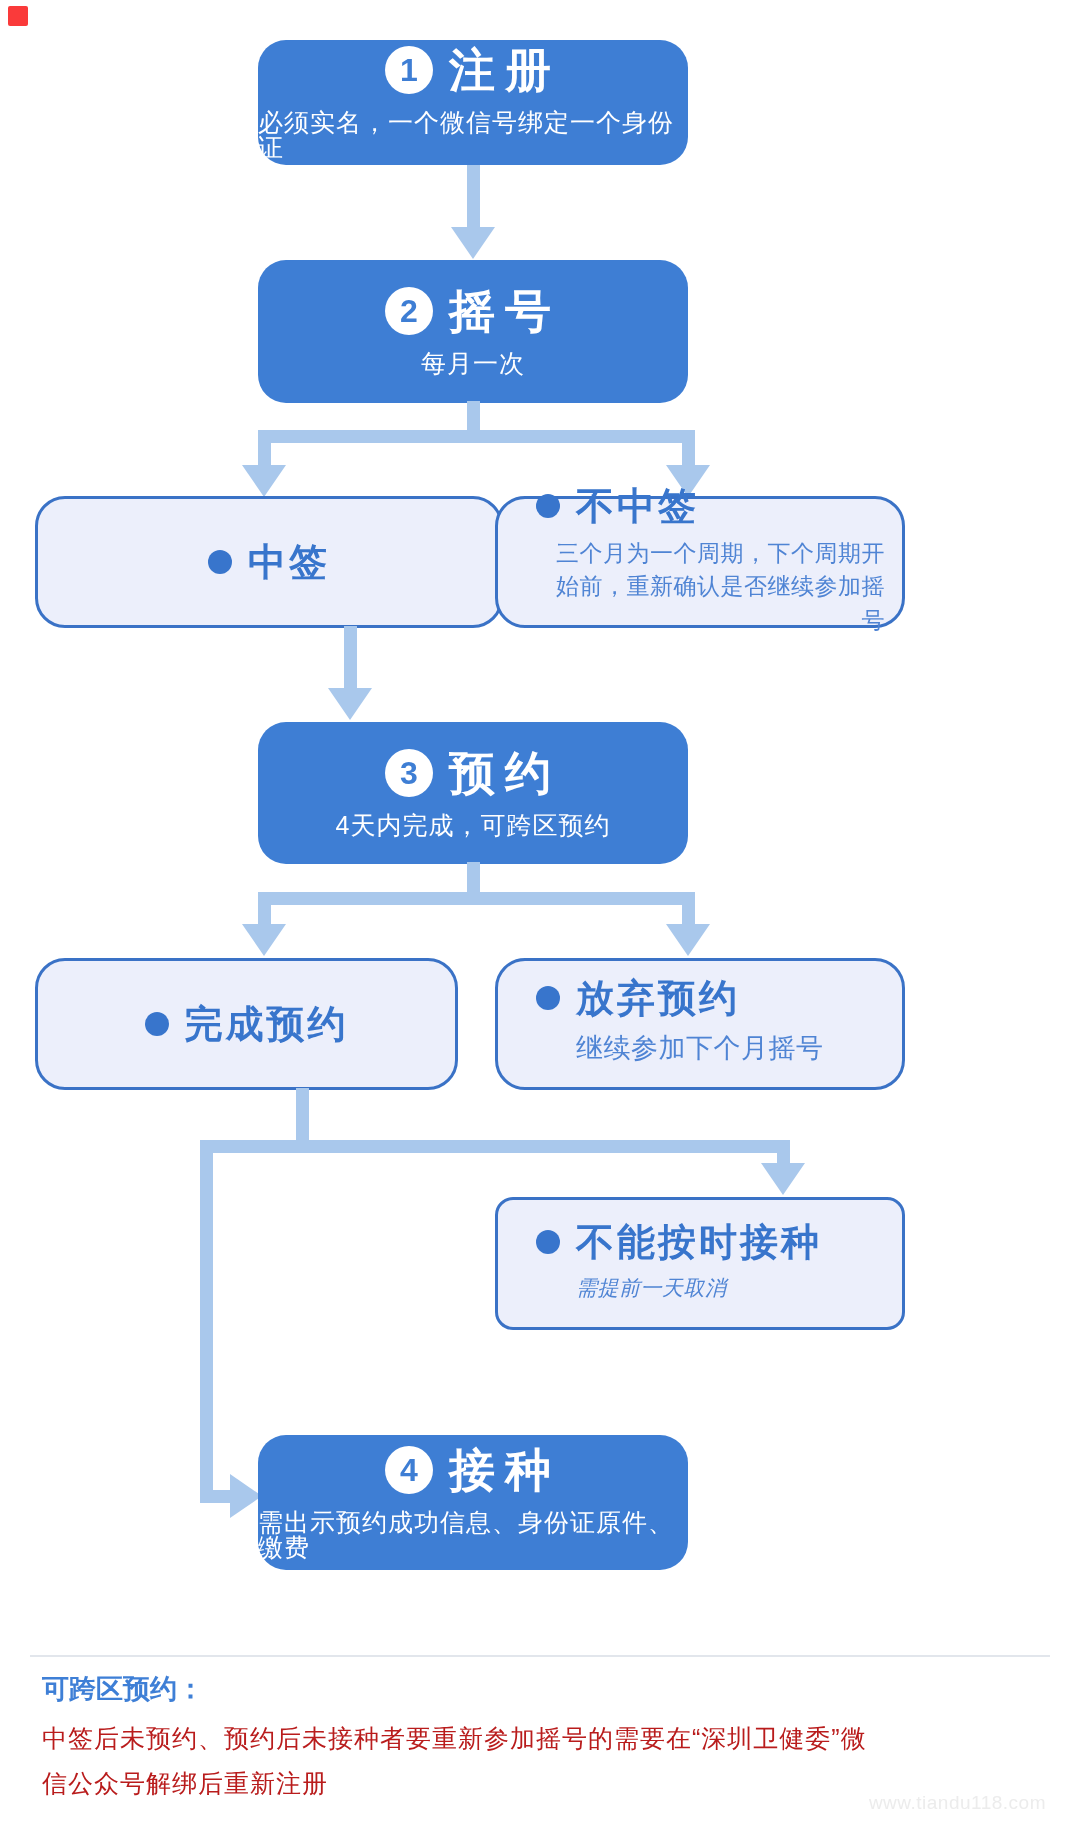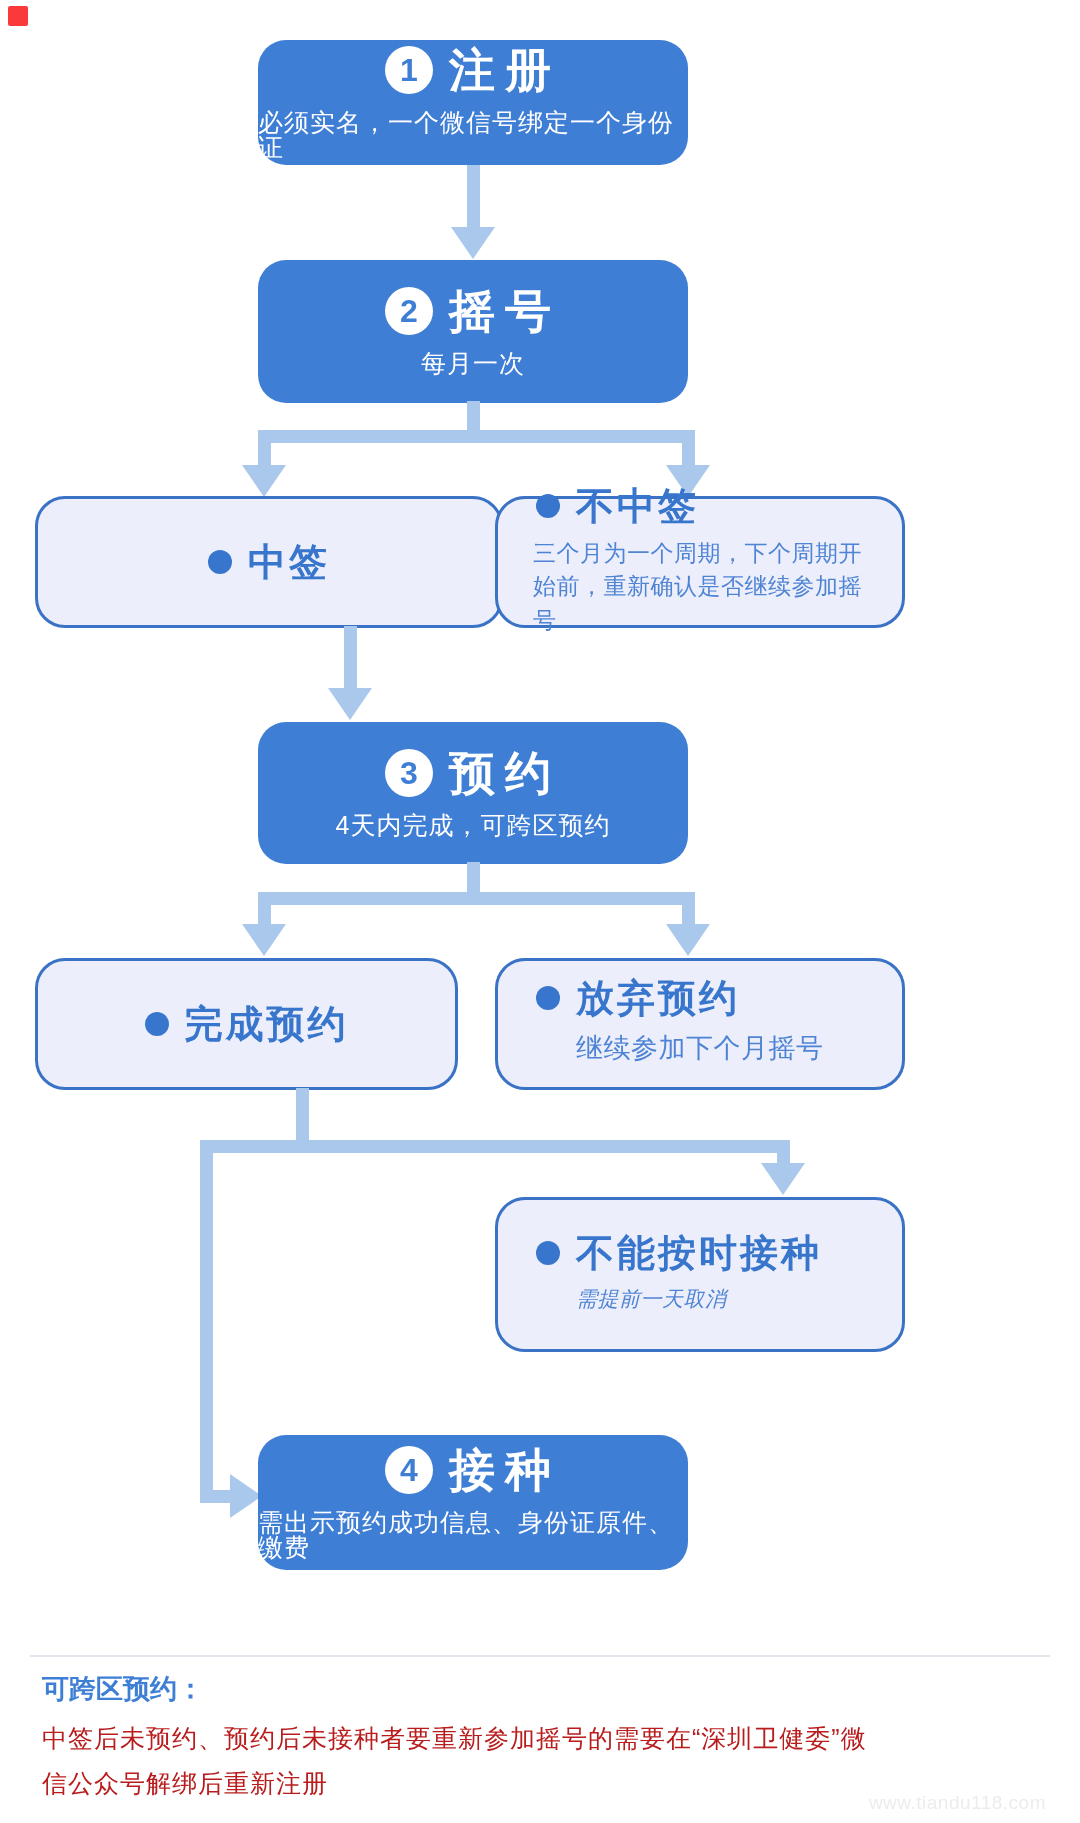--- a/index.html
+++ b/index.html
@@ -14,21 +14,21 @@
        display:inline-flex;align-items:center;justify-content:center;
        font-size:32px;font-weight:bold;letter-spacing:0;margin-right:16px;}
   .step-sub{font-size:25px;margin-top:16px;letter-spacing:1px;line-height:1;}
 
   
   .lightbox{position:absolute;background:#eceffb;border:3px solid #3a72c6;border-radius:30px;
             color:#3875cc;display:flex;flex-direction:column;justify-content:center;box-sizing:border-box;}
   .lb-title{display:flex;align-items:center;font-size:38px;font-weight:bold;letter-spacing:3px;line-height:1;}
   .dot{width:24px;height:24px;background:#3875cc;border-radius:50%;flex:0 0 24px;margin-right:16px;}
   .lb-sub{font-size:23px;color:#4f84d4;margin-top:12px;line-height:1.45;letter-spacing:0.5px;}
-  .center-self{align-self:center;text-align:left;}
+  .center-self{align-self:center;text-align:right;}
 
   
   .shaft{position:absolute;background:#a9c8ec;}
   .tri-down{position:absolute;width:0;height:0;
             border-left:22px solid transparent;border-right:22px solid transparent;
             border-top:32px solid #a9c8ec;}
   .tri-right{position:absolute;width:0;height:0;
              border-top:22px solid transparent;border-bottom:22px solid transparent;
              border-left:32px solid #a9c8ec;}
 
@@ -121,21 +121,21 @@
   </div>
 
   <div class="shaft" style="left:296px;top:1088px;width:13px;height:55px;"></div>
   <div class="shaft" style="left:200px;top:1140px;width:590px;height:13px;"></div>
   <div class="shaft" style="left:777px;top:1140px;width:13px;height:25px;"></div>
   <div class="tri-down" style="left:761px;top:1163px;"></div>
   <div class="shaft" style="left:200px;top:1140px;width:13px;height:363px;"></div>
   <div class="shaft" style="left:200px;top:1490px;width:32px;height:13px;"></div>
   <div class="tri-right" style="left:230px;top:1474px;"></div>
 
-  <div class="lightbox" style="left:495px;top:1197px;width:410px;height:155px;padding-left:38px;align-items:flex-start;">
+  <div class="lightbox" style="left:495px;top:1197px;width:410px;height:133px;padding-left:38px;align-items:flex-start;border-radius:18px;">
     <div class="lb-title">
       <span class="dot"></span>
       <span>不能按时接种</span>
     </div>
     <div class="lb-sub" style="margin-left:40px;font-size:21px;font-style:italic;">需提前一天取消</div>
   </div>
 
   <div class="bluebox" style="left:258px;top:1435px;width:430px;height:135px;">
     <div class="step-title">
       <span class="num">4</span>

